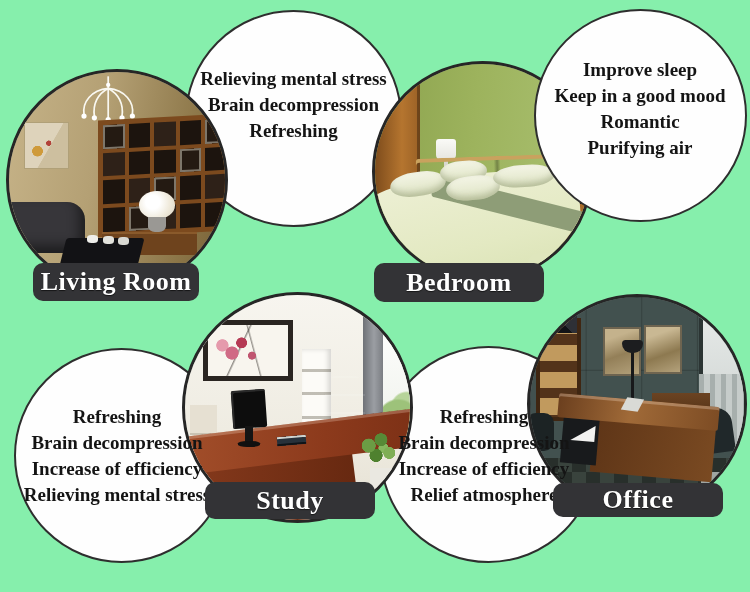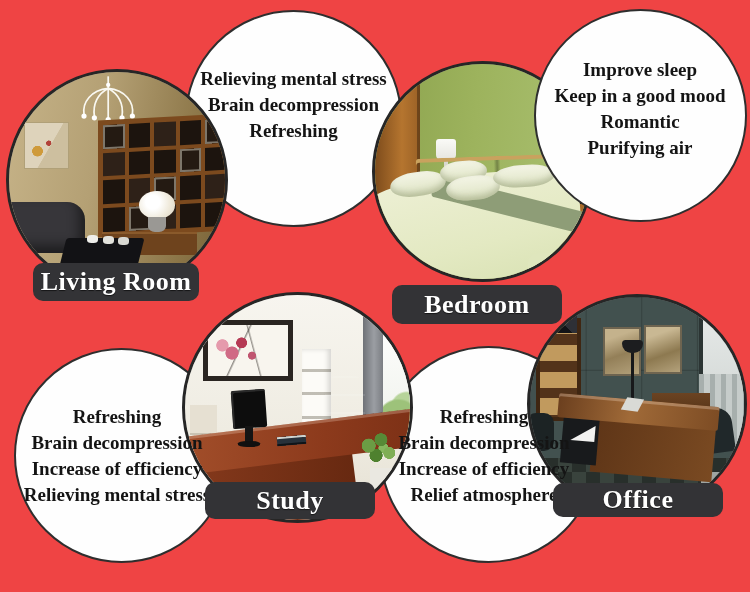--- a/index.html
+++ b/index.html
@@ -1,19 +1,19 @@
 <!DOCTYPE html>
 <html><head>
 <meta charset="utf-8">
 <style>
   html,body { margin:0; padding:0; }
   body { font-family:"Liberation Serif","DejaVu Serif",serif; }
   .canvas {
     position:relative; width:750px; height:592px;
-    background:#ef4444; overflow:hidden;
+    background:#86efac; overflow:hidden;
   }
   
   .bubble {
     position:absolute; box-sizing:border-box; border-radius:50%;
     background:#fefefe; border:2px solid #2e2e2e; z-index:1;
   }
   #tc1 { left:185px; top:10px;  width:217px; height:217px; }
   #tc2 { left:534px; top:9px;   width:213px; height:213px; z-index:3; }
   #tc3 { left:14px;  top:348px; width:215px; height:215px; }
   #tc4 { left:380px; top:346px; width:217px; height:217px; }
@@ -41,21 +41,21 @@
   .scene div, .scene svg { position:absolute; }
 
   
   .room-label {
     position:absolute; z-index:6; background:#333336; color:#ffffff;
     border-radius:10px; display:flex; align-items:center; justify-content:center;
     font-weight:700; font-size:26px; letter-spacing:0.5px;
     text-shadow:0 1px 1px rgba(0,0,0,.6);
   }
   #lb-lr { left:33px;  top:263px; width:166px; height:38px; }
-  #lb-br { left:392px; top:263px; width:170px; height:39px;margin-top:22px; }
+  #lb-br { left:374px; top:263px; width:170px; height:39px; }
   #lb-st { left:205px; top:482px; width:170px; height:37px; }
   #lb-of { left:553px; top:483px; width:170px; height:34px; }
 
   
   .lr-wall { inset:0; background:linear-gradient(100deg,#c6b388 0%,#b4a074 40%,#8d7749 78%,#766035 100%); }
   .lr-art  { left:7%; top:23%; width:21%; height:22%;
     background: radial-gradient(circle at 30% 62%, #cf9a3a 12%, transparent 13%),
                 radial-gradient(circle at 55% 45%, #b2433a 7%, transparent 8%),
                 linear-gradient(120deg,#ded3bb 55%,#cdbf9f 56%);
     box-shadow: inset 0 0 0 1px #b0a078; }

